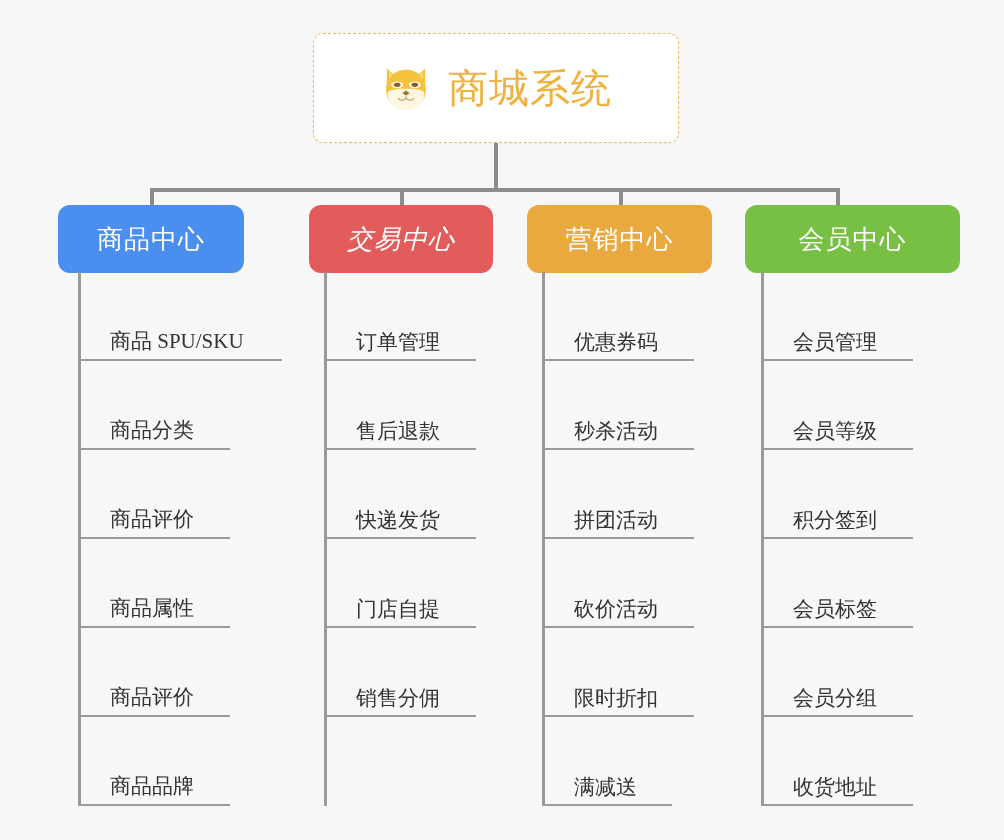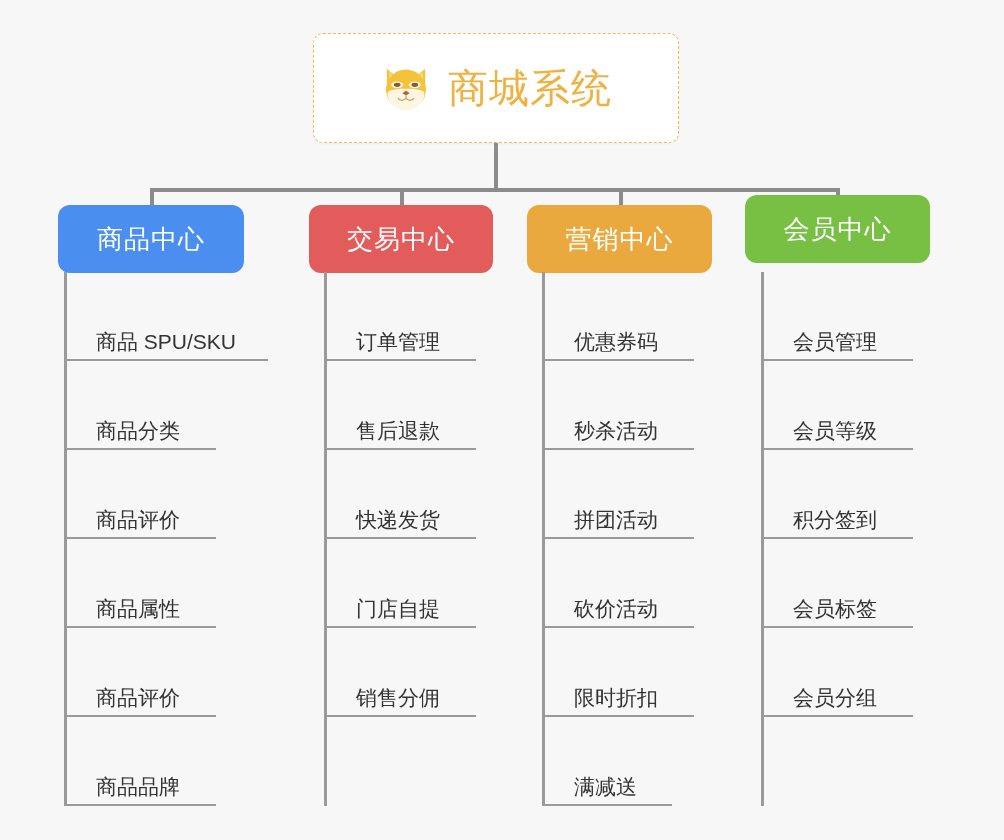--- a/index.html
+++ b/index.html
@@ -145,21 +145,21 @@
   <div class="conn conn-v" style="left:150px; top:188px; height:19px;"></div>
   <div class="conn conn-v" style="left:400px; top:188px; height:19px;"></div>
   <div class="conn conn-v" style="left:619px; top:188px; height:19px;"></div>
   <div class="conn conn-v" style="left:836px; top:188px; height:19px;"></div>
 
   <div id="branches">
       <div class="cat-box" style="left: 58px; top: 205px; width: 186px; background: rgb(74, 142, 240);">
         <span>商品中心</span>
       </div>
       <div class="conn conn-v" style="left: 72px; top: 273px; width: 3px;"></div>
-      <div class="leaf-col" style="left: 64px;">
+      <div class="leaf-col" style="left: 78px; font-family: Liberation Serif, serif;">
         <div class="spine" style="height: 534px;"></div>
         <div class="leaf-item">
           <div class="rule" style="width: 204px;"></div>
           <span class="leaf-label">商品 SPU/SKU</span>
         </div>
         <div class="leaf-item">
           <div class="rule" style="width: 152px;"></div>
           <span class="leaf-label">商品分类</span>
         </div>
         <div class="leaf-item">
@@ -172,21 +172,21 @@
         </div>
         <div class="leaf-item">
           <div class="rule" style="width: 152px;"></div>
           <span class="leaf-label">商品评价</span>
         </div>
         <div class="leaf-item">
           <div class="rule" style="width: 152px;"></div>
           <span class="leaf-label">商品品牌</span>
         </div>
       </div>
-      <div class="cat-box" style="left: 309px; top: 205px; width: 184px; background: rgb(226, 92, 92);">
+      <div class="cat-box" style="left: 309px; top: 205px; width: 184px; background: rgb(226, 92, 92); font-style: italic;">
         <span>交易中心</span>
       </div>
       <div class="conn conn-v" style="left: 323px; top: 273px; width: 3px;"></div>
       <div class="leaf-col" style="left: 324px;">
         <div class="spine" style="height: 534px;"></div>
         <div class="leaf-item">
           <div class="rule" style="width: 152px;"></div>
           <span class="leaf-label">订单管理</span>
         </div>
         <div class="leaf-item">
@@ -230,21 +230,21 @@
         </div>
         <div class="leaf-item">
           <div class="rule" style="width: 152px;"></div>
           <span class="leaf-label">限时折扣</span>
         </div>
         <div class="leaf-item">
           <div class="rule" style="width: 130px;"></div>
           <span class="leaf-label">满减送</span>
         </div>
       </div>
-      <div class="cat-box" style="left: 745px; top: 195px; width: 185px; background: rgb(119, 192, 68); justify-content: center;">
+      <div class="cat-box" style="left: 745px; top: 205px; width: 215px; background: rgb(119, 192, 68); justify-content: center;">
         <span>会员中心</span>
       </div>
       <div class="conn conn-v" style="left: 760px; top: 273px; width: 3px;"></div>
       <div class="leaf-col" style="left: 761px;">
         <div class="spine" style="height: 534px;"></div>
         <div class="leaf-item">
           <div class="rule" style="width: 152px;"></div>
           <span class="leaf-label">会员管理</span>
         </div>
         <div class="leaf-item">
@@ -256,16 +256,20 @@
           <span class="leaf-label">积分签到</span>
         </div>
         <div class="leaf-item">
           <div class="rule" style="width: 152px;"></div>
           <span class="leaf-label">会员标签</span>
         </div>
         <div class="leaf-item">
           <div class="rule" style="width: 152px;"></div>
           <span class="leaf-label">会员分组</span>
         </div>
+        <div class="leaf-item">
+          <div class="rule" style="width: 152px;"></div>
+          <span class="leaf-label">收货地址</span>
+        </div>
       </div>
     </div>
 
 </div>
 
 </body></html>

